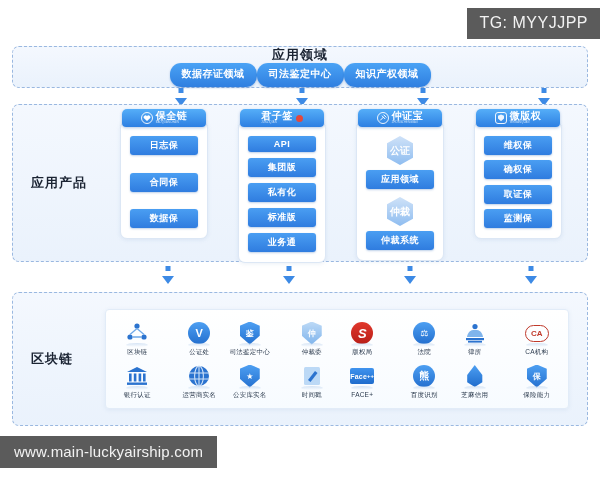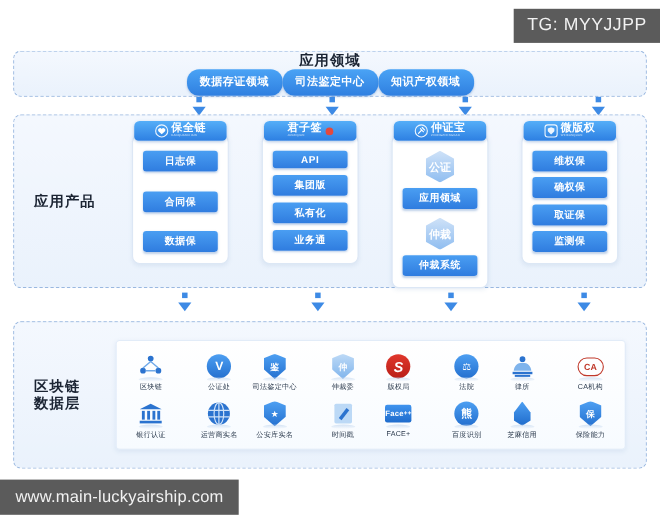--- a/index.html
+++ b/index.html
@@ -258,20 +258,21 @@
         <span class="brand-txt">
           <span class="brand-name">君子签</span>
           <span class="brand-sub">JUNZIQIAN</span>
         </span>
         <span class="brand-mark" style="border:none;width:7px;height:7px;background:#e4483c;border-radius:50%;"></span>
       </div>
       <div class="prod-card tall">
         <div class="pill">API</div>
         <div class="pill">集团版</div>
         <div class="pill">私有化</div>
+        <div class="pill">标准版</div>
         <div class="pill">业务通</div>
       </div>
     </div>
 
     <div class="prod-col">
       <div class="brand-head">
         <span class="brand-mark">
           <svg class="glyph" width="8" height="8" viewBox="0 0 8 8">
               <path d="M1.4 6.2 L4.2 3.4 M3.2 2 L6 4.8 M4.8 0.9 L7.1 3.2" stroke="#fff" stroke-width="1" fill="none" stroke-linecap="round"></path>
             </svg>
@@ -327,21 +328,20 @@
     <span class="arrow-wrap"><span class="arrow-stem"></span><span class="arrow-glyph"></span></span>
   </div>
   <div class="col" style="left:506px;">
     <span class="arrow-wrap"><span class="arrow-stem"></span><span class="arrow-glyph"></span></span>
   </div>
 </div>
 
 <div class="panel" id="datalayer">
   <div class="side-label">
     <div>区块链</div>
-    <div>数据层</div>
   </div>
 
   <div class="data-card">
 
     <div class="data-group">
       <div class="data-row">
         <div class="data-item">
           <div class="di-icon">
             <svg class="glyph" width="24" height="24" viewBox="0 0 24 24">
               <circle cx="12" cy="5" r="2.6" fill="#2b73cf"></circle>

